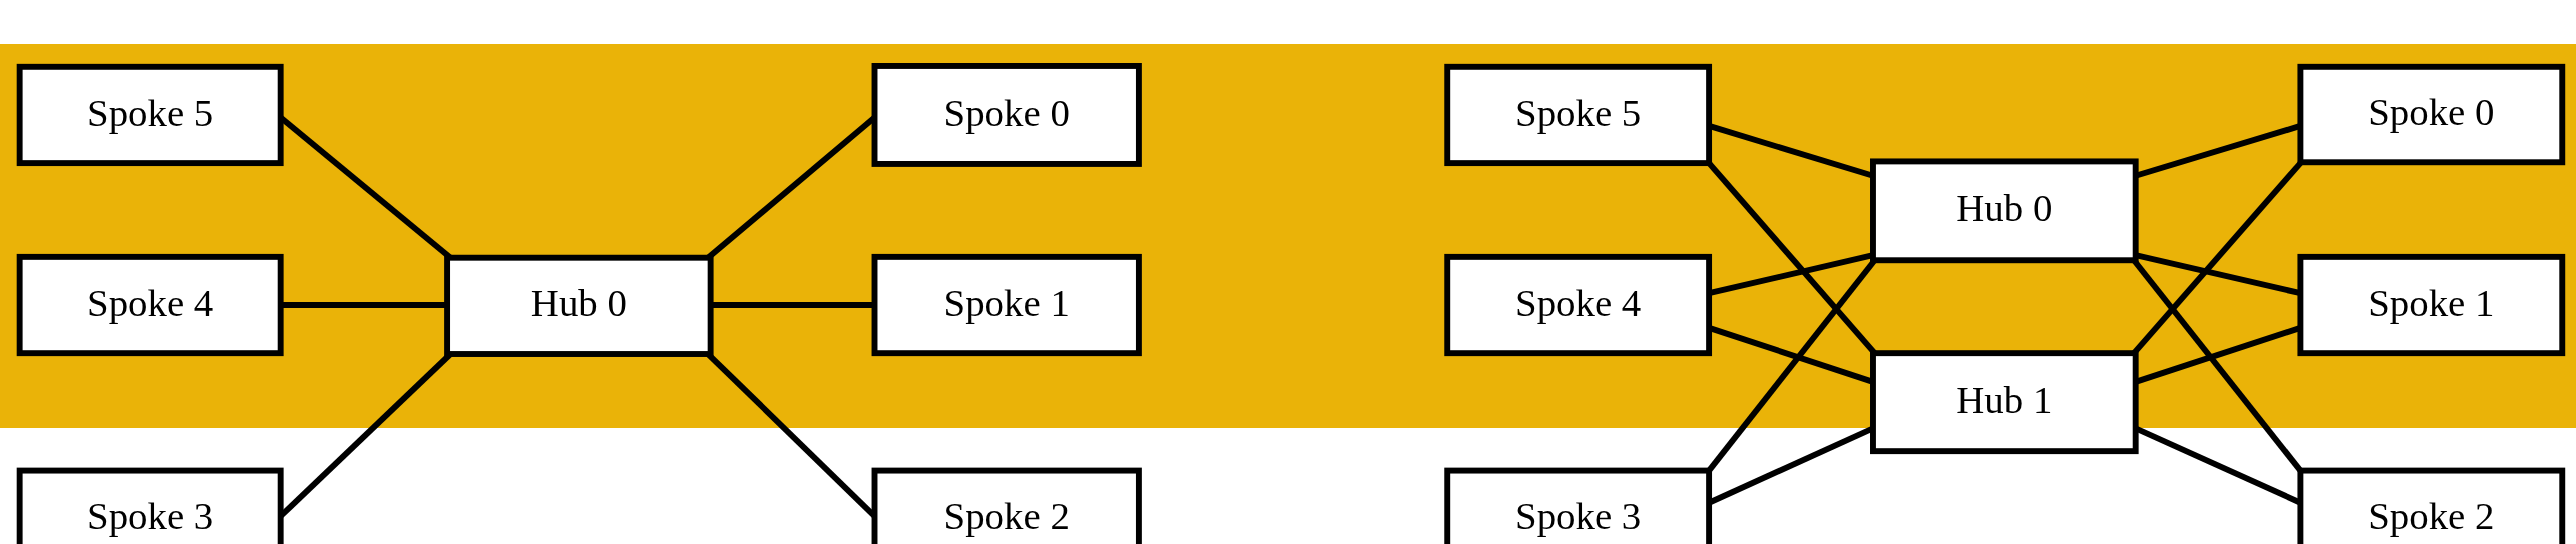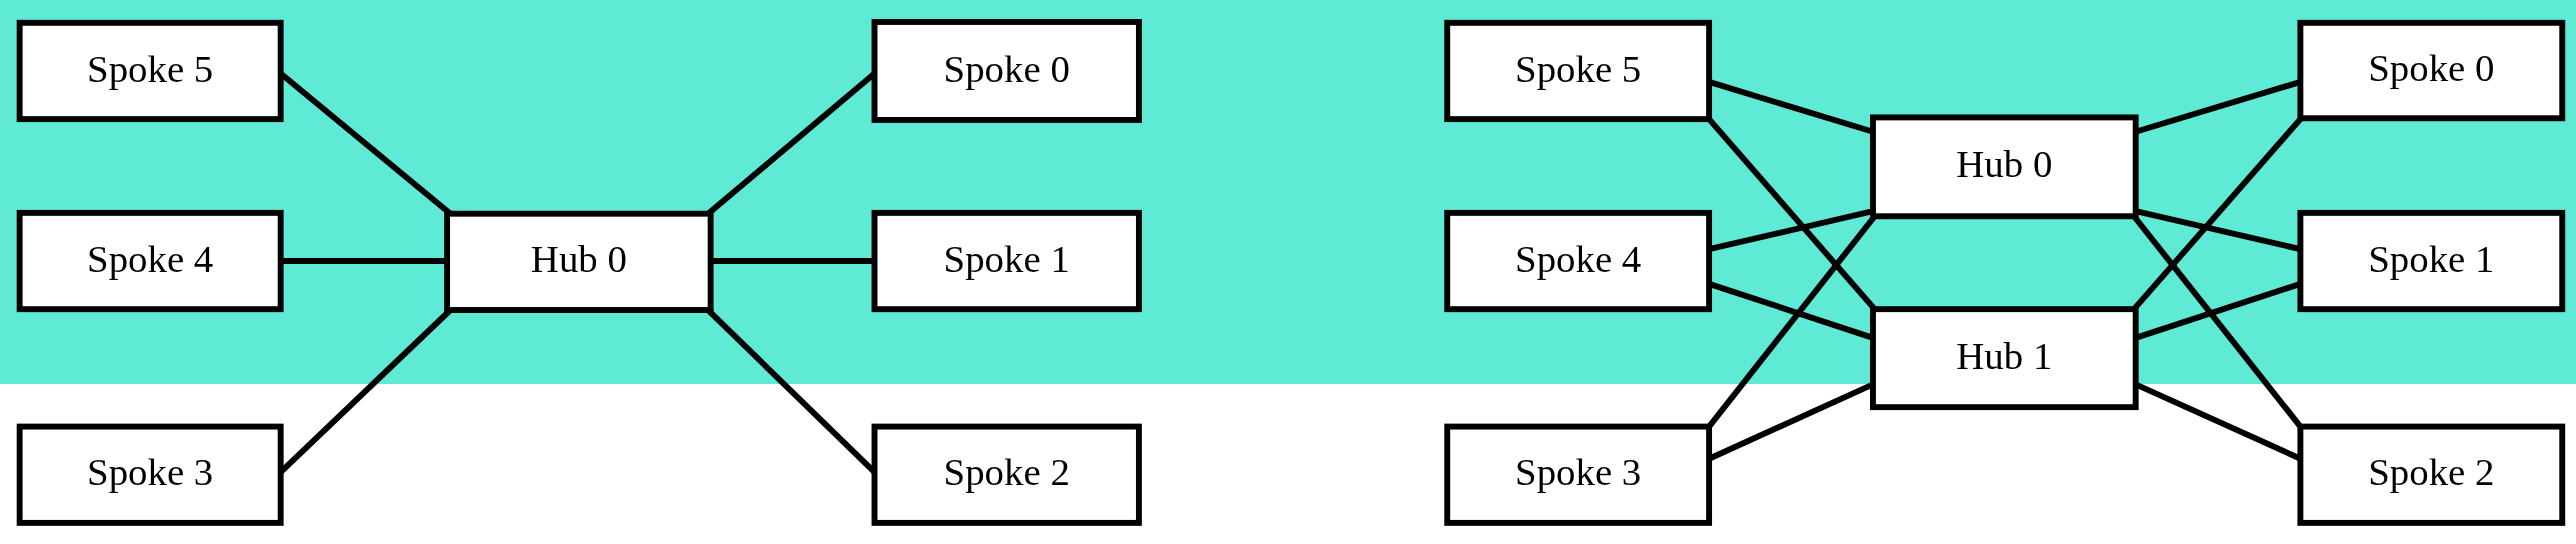--- a/index.html
+++ b/index.html
@@ -10,21 +10,22 @@
   body {
     width: 2576px;
     height: 544px;
     font-family: "Liberation Serif", "DejaVu Serif", serif;
     overflow: hidden;
   }
   #canvas {
     position: relative;
     width: 2576px;
     height: 384px;
-    background: #5eead4;
+    background: #eab308;
+    margin-top: 44px;
   }
   .diagram-svg {
     position: absolute;
     top: 0;
     left: 0;
     width: 2576px;
     height: 544px;
   }
   .node-rect {
     fill: #ffffff;

